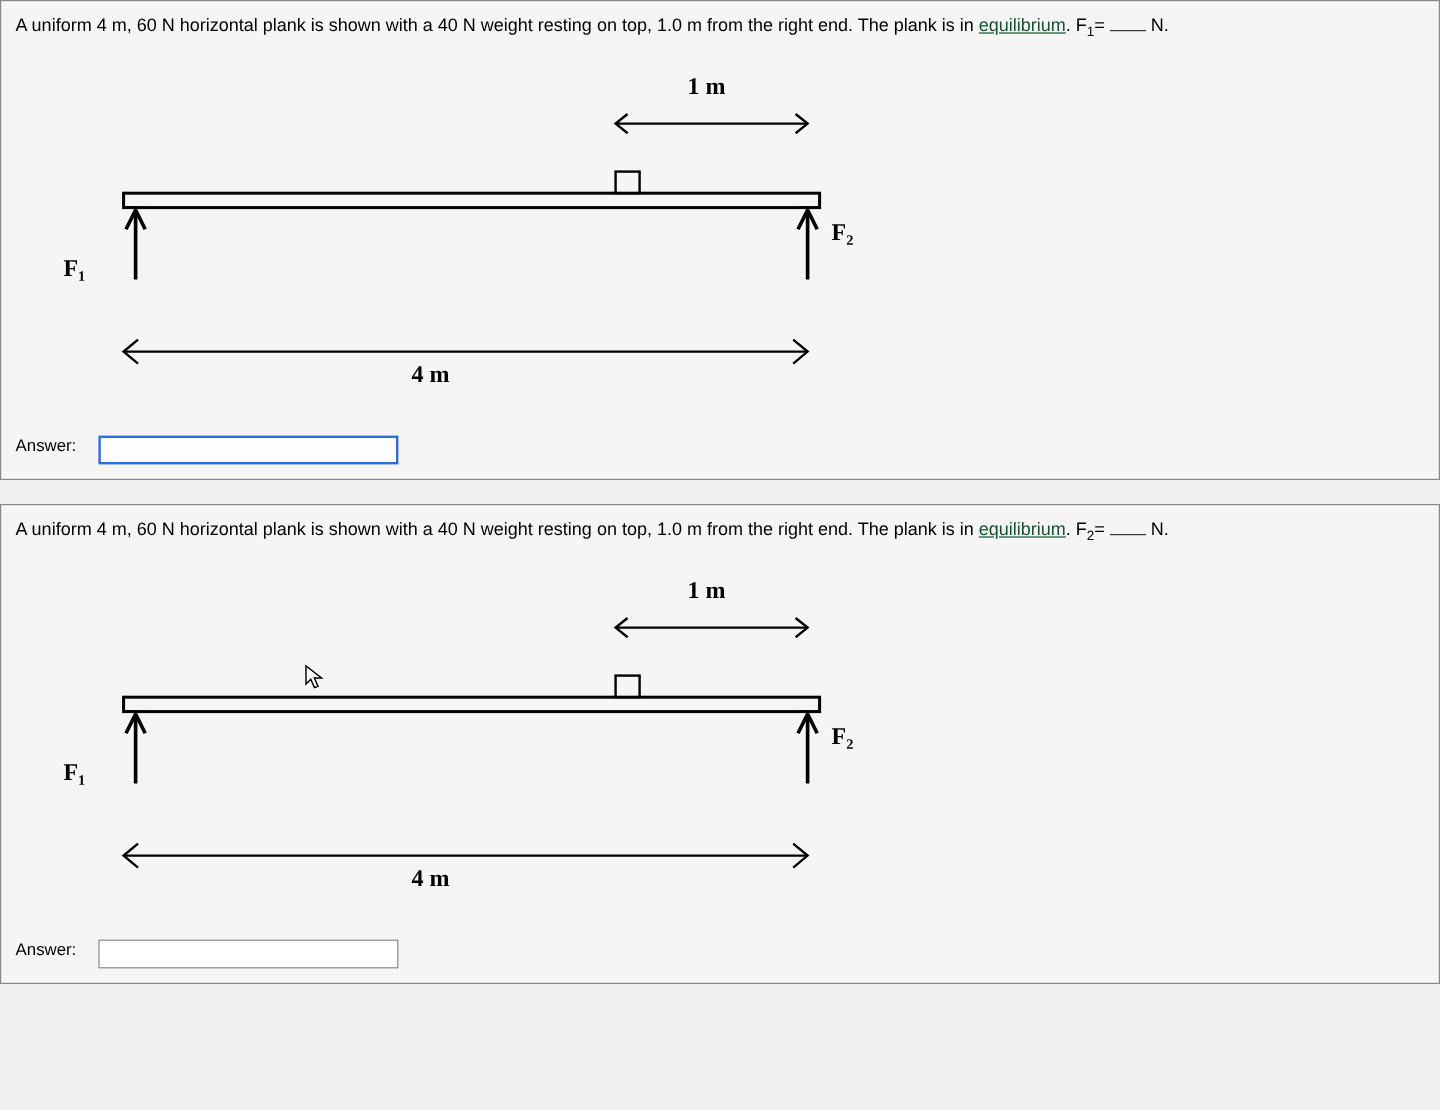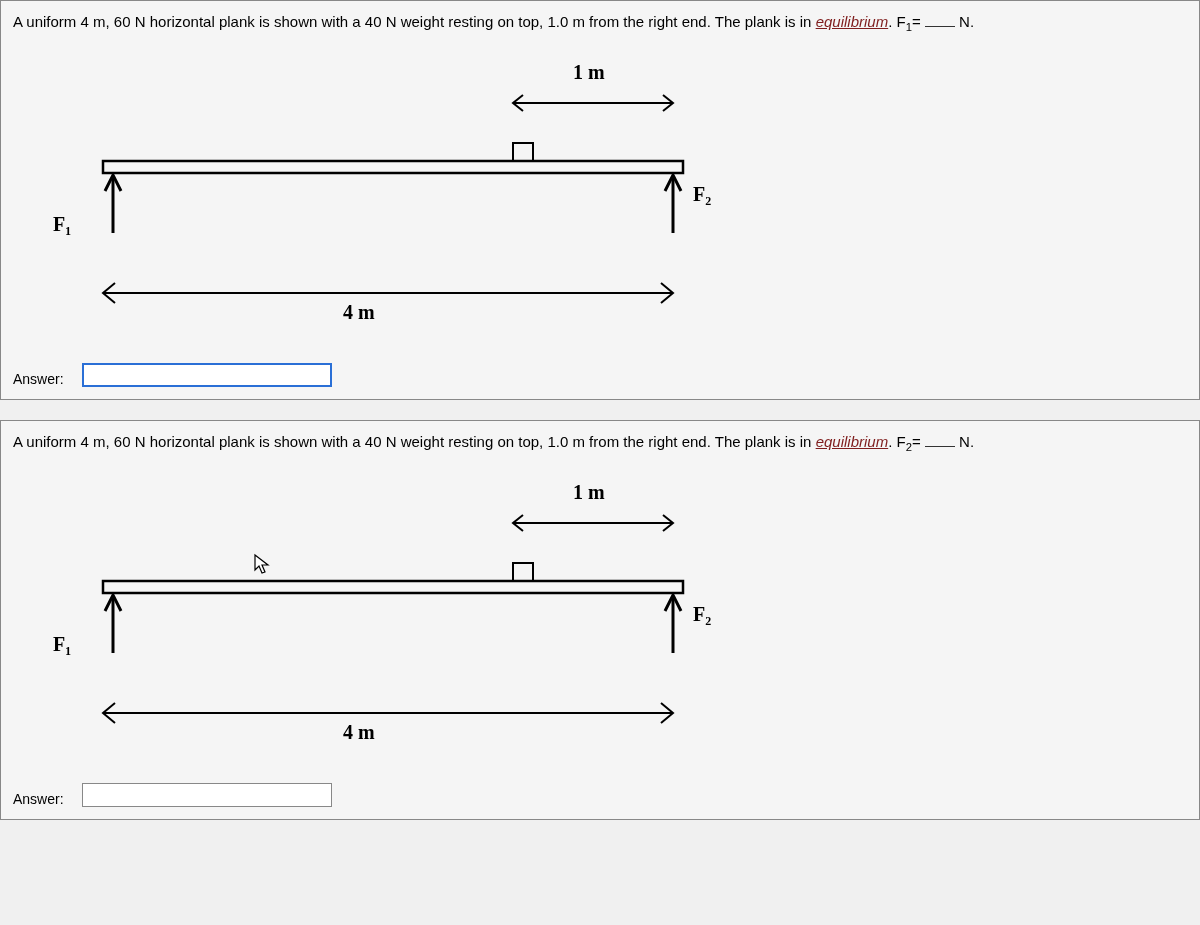--- a/index.html
+++ b/index.html
@@ -19,38 +19,37 @@
       padding: 12px;
       margin-bottom: 20px;
       position: relative;
     }
     .question-text {
       font-size: 15px;
       color: #000;
       margin-bottom: 10px;
     }
     .equilibrium {
-      color: #7f1d1d;
+      color: #14532d;
       text-decoration: underline;
-      font-style: italic;
     }
     .blank {
       display: inline-block;
       width: 30px;
       border-bottom: 1px solid #333;
       vertical-align: baseline;
     }
     .diagram-area {
       position: relative;
       height: 300px;
       margin: 10px 40px 20px 40px;
     }
     .answer-row {
       display: flex;
-      align-items: flex-end;
+      align-items: flex-start;
       gap: 18px;
       margin-top: 8px;
     }
     .answer-label {
       font-size: 14px;
       color: #000;
     }
     .answer-input {
       border: 2px solid #2a6fd6;
       background: #fff;

